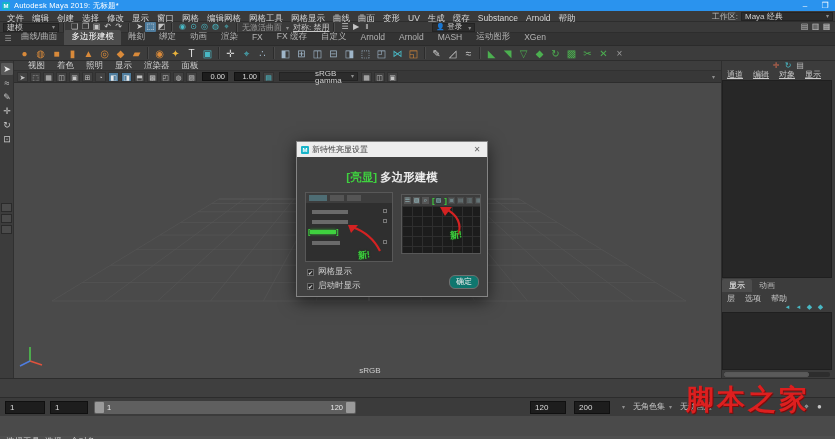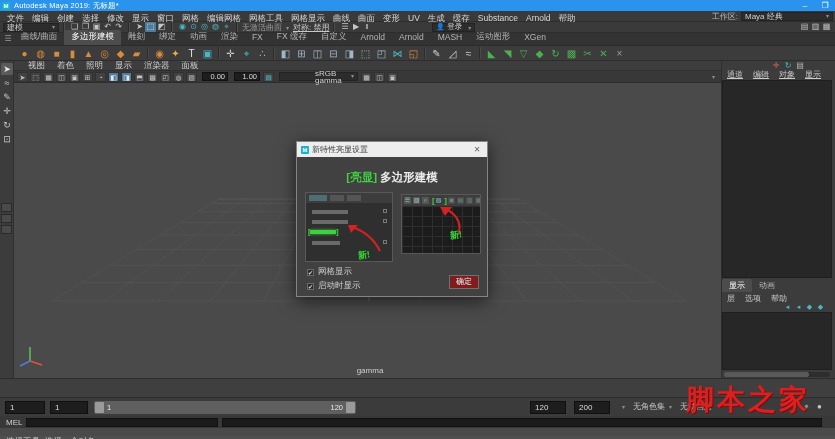--- a/index.html
+++ b/index.html
@@ -153,22 +153,22 @@
   .mini-bracket { color:#3fd13f; font-size:8px; font-weight:bold; margin:0 1px; }
   .mini-graph { height:49px; background:#1c1c1c;
      background-image:linear-gradient(#2e2e2e 1px, transparent 1px), linear-gradient(90deg,#2e2e2e 1px, transparent 1px);
      background-size:10px 10px; }
   .new-label { position:absolute; font-weight:bold; color:#3fd13f; font-size:9px; transform:rotate(-8deg);
                text-shadow:0 0 2px #114411; }
   .dlg-check-row { position:absolute; left:10px; display:flex; align-items:center; }
   .dlg-checkbox { width:7px; height:7px; background:#2b2b2b; border:1px solid #6a6a6a; color:#e0e0e0;
                   font-size:6px; line-height:7px; text-align:center; margin-right:4px; }
   .dlg-check-label { font-size:8.5px; color:#cfcfcf; }
-  #dialog-ok { position:absolute; right:8px; top:133px; width:30px; height:14px; background:#7f1d1d;
-               border:1px solid #707070; border-radius:0; color:#ececec; font-size:8px; line-height:12px; text-align:center; }
+  #dialog-ok { position:absolute; right:8px; top:133px; width:30px; height:14px; background:#0f766e;
+               border:1px solid #707070; border-radius:6px; color:#ececec; font-size:8px; line-height:12px; text-align:center; }
   svg.arrow { position:absolute; pointer-events:none; }
 </style>
 </head>
 <body>
 
 <div id="screen">
 
   <div id="titlebar" class="abs">
     <div class="maya-logo">M</div>
     <span id="win-title">Autodesk Maya 2019: 无标题*</span>
@@ -398,21 +398,21 @@
       <span class="arr">▾</span>
     </div>
     <span class="flex">
 
     <span class="pt-icon" style="color: rgb(195, 195, 195);">▦</span>
         <span class="pt-icon" style="color: rgb(195, 195, 195);">◫</span>
         <span class="pt-icon" style="color: rgb(195, 195, 195);">▣</span>
       </span>
     <span class="arr" style="margin-left:auto;font-size:6px;color:#8f8f8f;padding-right:6px;">▾</span>
   </div>
-  <div id="persp-label" class="abs">gamma</div>
+  <div id="persp-label" class="abs">sRGB</div>
 
   <div id="right-panel" class="abs"></div>
   <div id="cb-top-icons" class="abs">
 
   <span class="cb-ticon" style="color: rgb(207, 106, 79);">✛</span>
       <span class="cb-ticon" style="color: rgb(73, 184, 196);">↻</span>
       <span class="cb-ticon" style="color: rgb(189, 189, 189);">▤</span>
     </div>
   <div id="cb-menus" class="abs">
 
@@ -468,25 +468,20 @@
       <span class="rs-arr">▾</span>
       <span class="rs-dd-text">无动画层</span>
     </div>
     <div id="rs-icons" class="abs" style="position:absolute;">
 
     <span class="rs-icon" style="color: rgb(198, 198, 198);">⌖</span>
         <span class="rs-icon" style="color: rgb(198, 198, 198);">●</span>
       </div>
   </div>
 
-  <div id="commandline" class="abs">
-    <span id="mel-label">MEL</span>
-    <div id="mel-input"></div>
-    <div id="mel-output"></div>
-  </div>
   <div id="helpline" class="abs">
     <span>选择工具: 选择一个对象</span>
   </div>
 
   <div id="watermark" class="abs">
     <div class="t1">脚本之家</div>
   </div>
 
   <div id="dialog" class="abs">
     <div id="dialog-titlebar">

